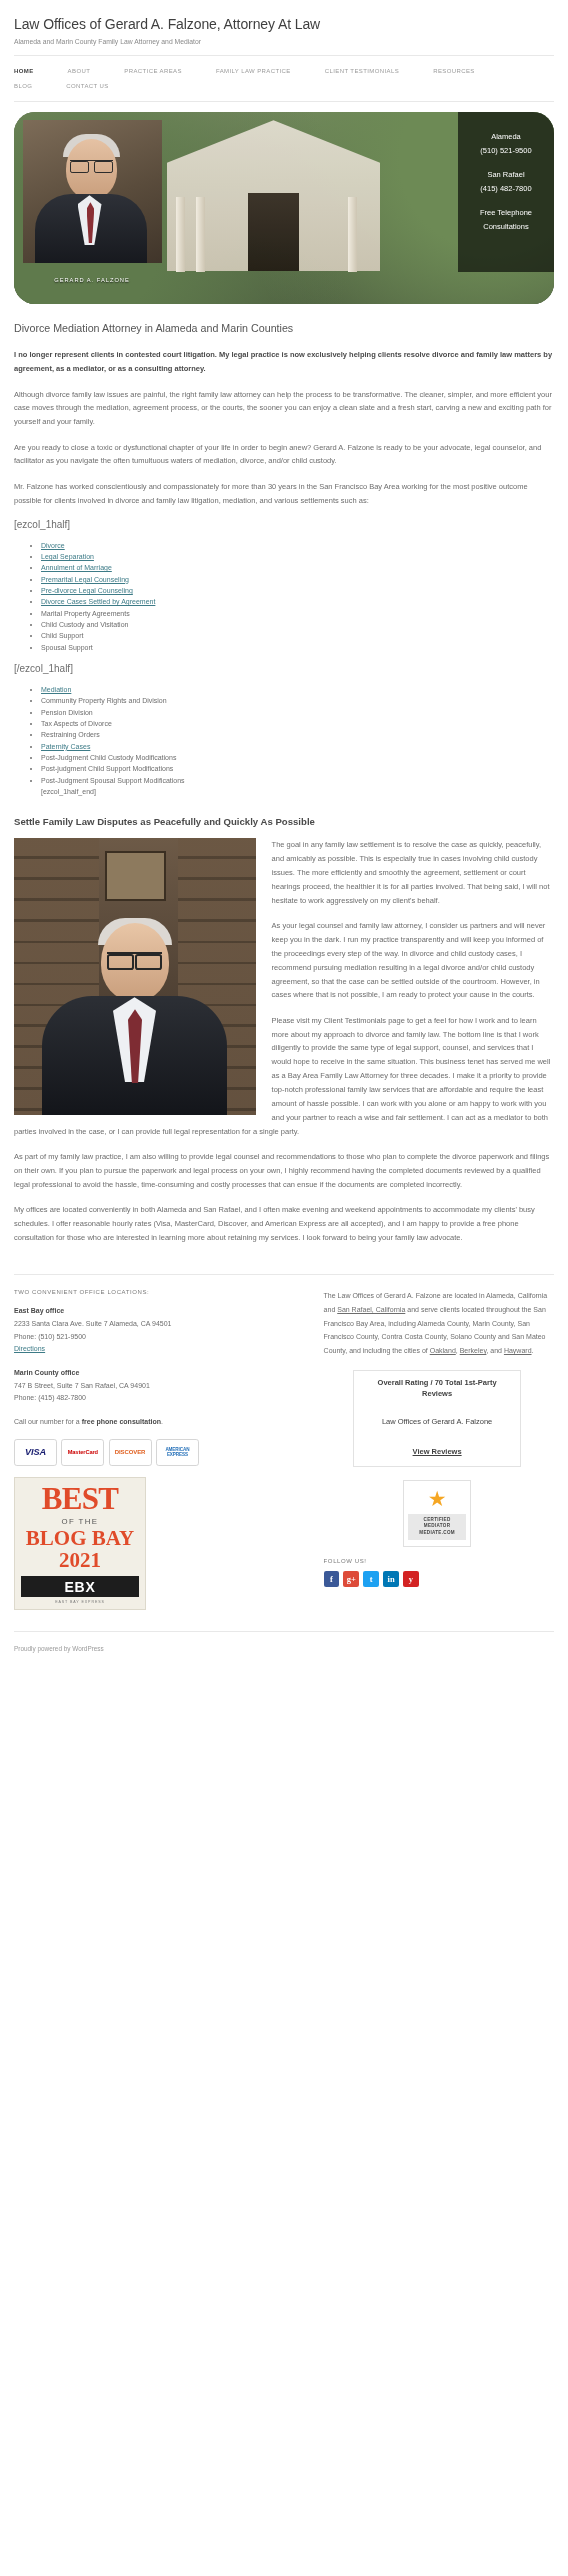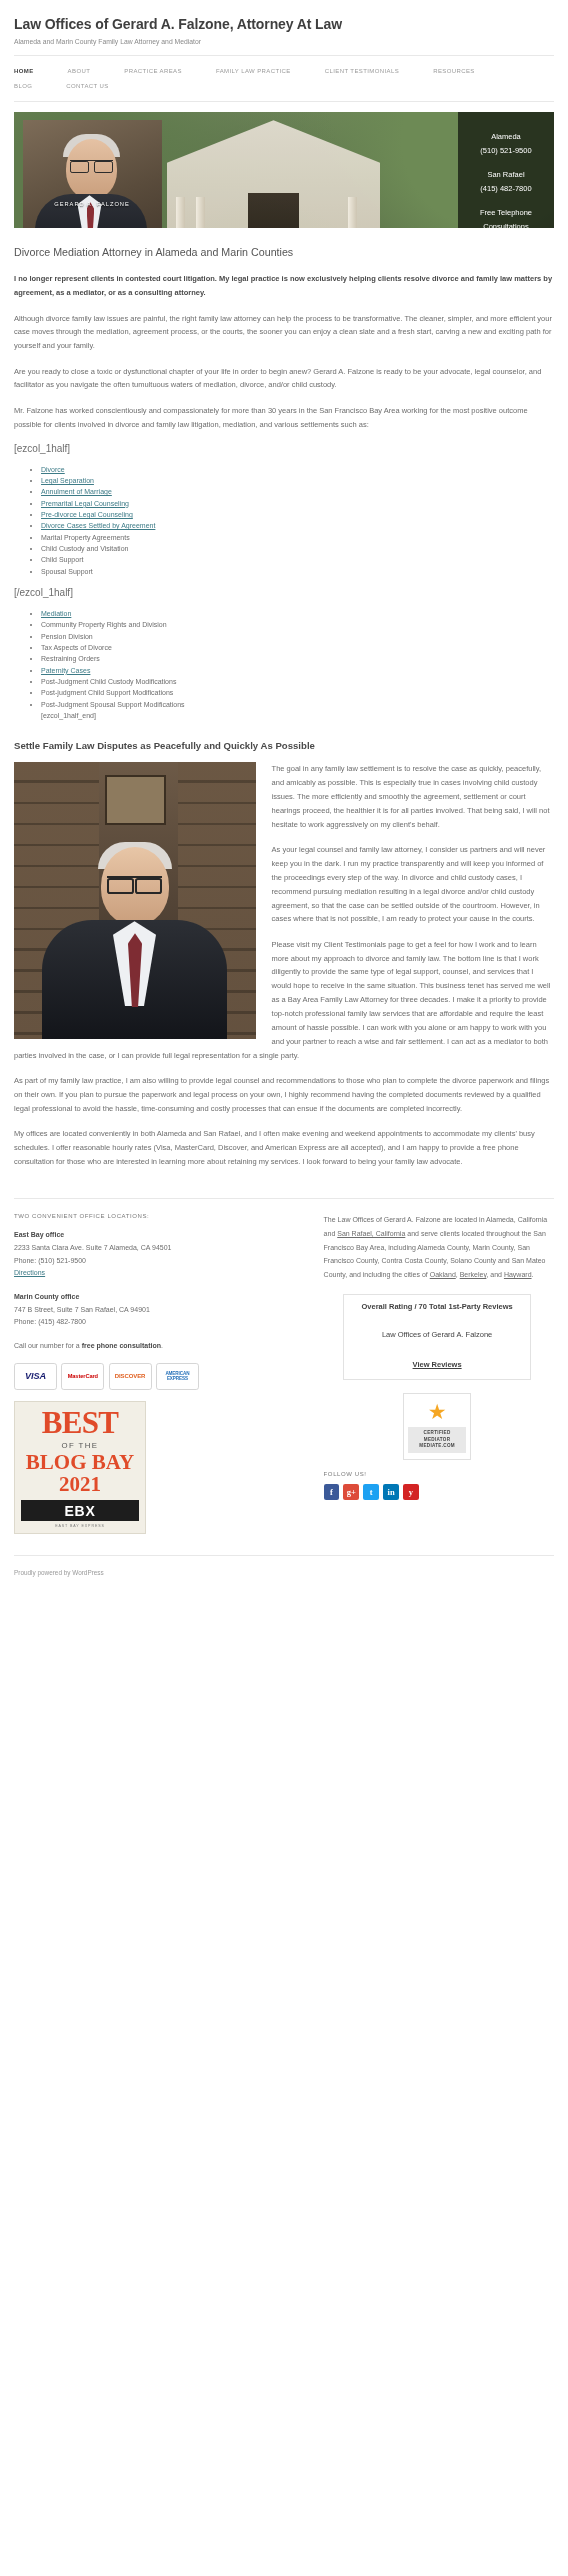--- a/index.html
+++ b/index.html
@@ -10,42 +10,42 @@
     font-family:"Liberation Sans", sans-serif;
     color:#6d6d6d;
     font-size:7.8px;
     -webkit-font-smoothing:antialiased;
   }
   .wrap { width:540px; margin:0 auto; }
 
   
   .site-header { padding:15.6px 0 0 0; }
   .site-title {
-    font-size:14px; font-weight:bold; color:#3f3f3f;
+    font-size:14px; font-weight:normal; color:#3f3f3f;
     letter-spacing:-0.1px; line-height:1.2; margin:0 0 5.7px 0;
   }
   .site-desc { font-size:6.8px; color:#8a8a8a; margin:0 0 10px 0; }
 
   .nav {
     border-top:0.7px solid #e8e8e8;
     border-bottom:0.7px solid #e8e8e8;
     padding:7.8px 0 7.8px 0;
     display:flex; flex-wrap:wrap;
   }
   .nav a {
     font-size:6px; color:#9a9a9a; text-decoration:none;
     letter-spacing:0.4px; text-transform:uppercase;
     margin-right:34px; padding:4.3px 0; display:inline-block;
   }
   .nav a.current { color:#3f3f3f; font-weight:bold; }
 
   
   .hero {
-    position:relative; height:116px; margin-top:10px;
-    overflow:hidden; background:#4b5e42;
+    position:relative; height:192px; margin-top:10px;
+    overflow:hidden; background:#4b5e42;border-radius:21px;
   }
   .hero-bg {
     position:absolute; inset:0;
     background:
       radial-gradient(circle at 12% 70%, #5f7a4c 0 16%, transparent 55%),
       radial-gradient(circle at 88% 25%, #6d8a55 0 18%, transparent 52%),
       linear-gradient(170deg,#7e9167 0%, #60764f 40%, #45543a 100%);
   }
   .hero-house {
     position:absolute; left:153px; top:8.5px; width:213px; height:151px;
@@ -233,21 +233,21 @@
   }
   .ebx .ebxlogo {
     background:#1d1d1d; color:#fff; font-size:14px; font-weight:bold;
     padding:2.8px 0; margin-top:4.3px; letter-spacing:0.7px;
   }
   .ebx .ebxsub { font-size:3.6px; color:#777; letter-spacing:0.9px; margin-top:2.1px; }
 
   .right-para { font-size:7px; line-height:1.95; color:#6d6d6d; margin:0 0 12.8px 0; }
   .right-para a { color:#6d6d6d; text-decoration:underline; }
 
-  .rating-box { border:0.7px solid #e2e2e2; width:188px; margin:0 auto 12.8px; }
+  .rating-box { border:0.7px solid #e2e2e2; width:168px; margin:0 auto 12.8px; }
   .rating-head {
     text-align:center; font-size:7.5px; font-weight:bold; color:#3f3f3f;
     padding:7px 11.4px; line-height:1.45;
   }
   .rating-body {
     background:#f4f7f7; border-top:0.7px solid #e2e2e2; border-bottom:0.7px solid #e2e2e2;
     text-align:center; padding:8.5px 0 10px;
   }
   .score-row { display:flex; justify-content:center; align-items:flex-start; gap:2.1px; }
   .score { font-size:30px; font-weight:bold; color:#555; line-height:.92; }

